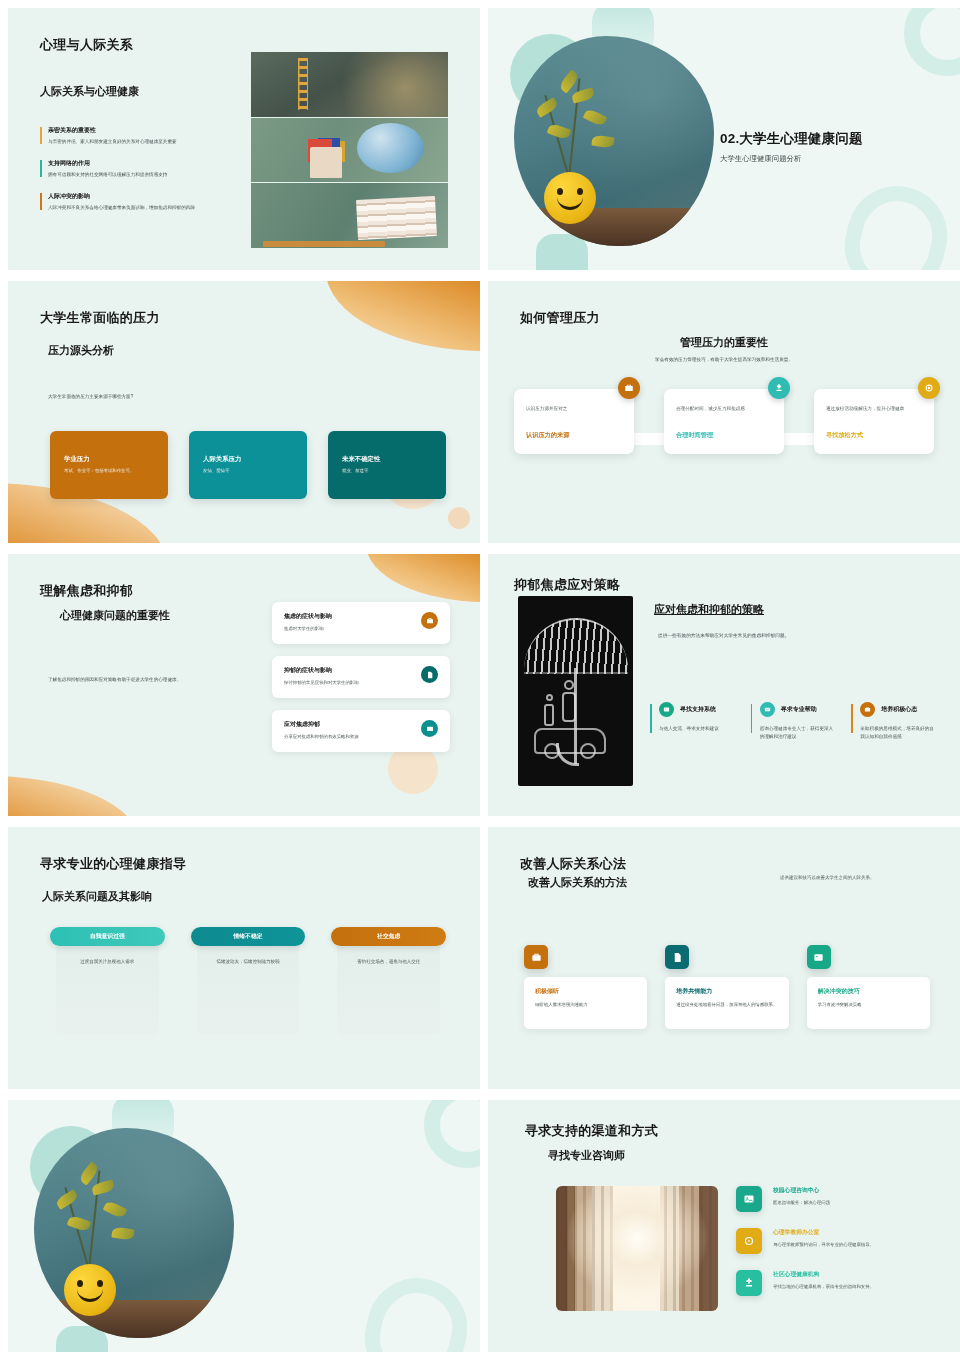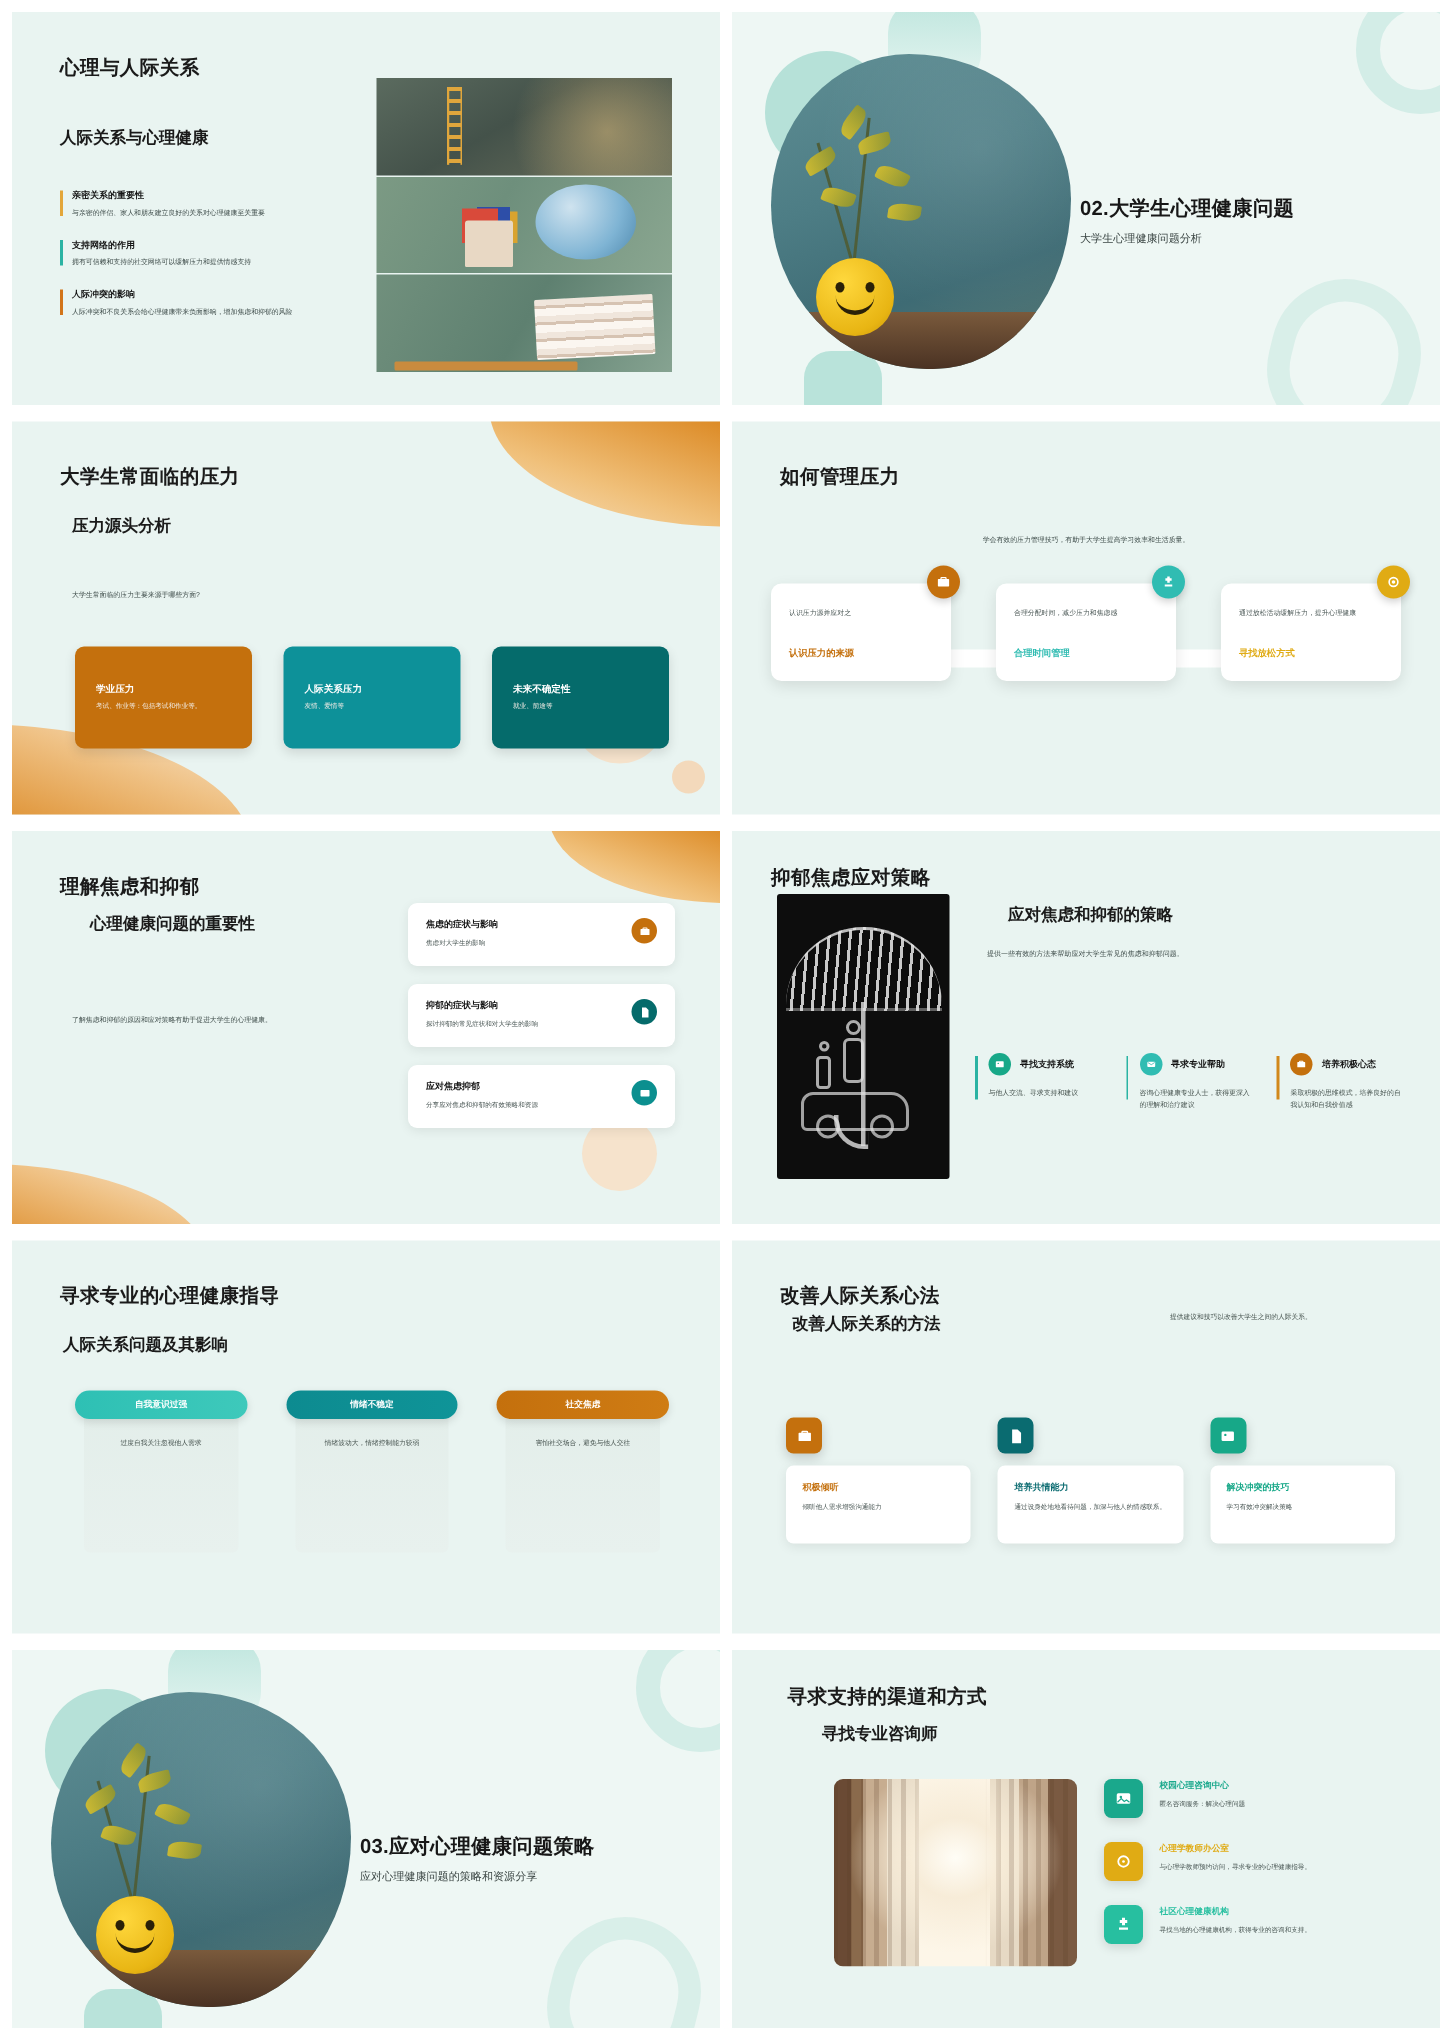--- a/index.html
+++ b/index.html
@@ -171,21 +171,21 @@
     background:rgba(225,225,225,.8); }
   .handle::after{ content:""; position:absolute; left:-18px; bottom:-2px; width:20px; height:20px;
     border:3px solid rgba(225,225,225,.8); border-top:none; border-right:none;
     border-radius:0 0 0 20px; }
   .fig { position:absolute; border:2px solid rgba(225,225,225,.75); border-radius:50%; }
   .car { position:absolute; left:16px; top:132px; width:72px; height:26px;
     border:2px solid rgba(225,225,225,.7); border-radius:8px 12px 4px 4px; }
   .car::before,.car::after{content:""; position:absolute; bottom:-7px; width:12px;height:12px;
     border:2px solid rgba(225,225,225,.7); border-radius:50%;}
   .car::before{left:8px;} .car::after{right:8px;}
-  .s6-sub { position:absolute; left:184px; top:48px; }
+  .s6-sub { position:absolute; left:166px; top:48px;text-decoration:underline; }
   .s6-desc { position:absolute; left:170px; top:78px; width:250px; font-size:4.7px; color:#3f4d4b; }
   .s6-cols { position:absolute; left:162px; right:22px; top:148px; display:flex; gap:14px; }
   .s6-col { flex:1; padding-left:9px; position:relative; }
   .s6-col::before{content:""; position:absolute; left:0; top:2px; bottom:8px; width:1.6px; }
   .s6-col.a::before{background:#2bb3a3;} .s6-col.b::before{background:#2bb3a3;}
   .s6-col.c::before{background:#d2881a;}
   .s6-head { display:flex; align-items:center; gap:6px; margin-bottom:8px; }
   .s6-ic { width:15px; height:15px; border-radius:50%; color:#fff;
     display:flex; align-items:center; justify-content:center; flex:0 0 15px; }
   .s6-head span { font-size:6px; font-weight:bold; color:#141414; }
@@ -321,20 +321,21 @@
       </div>
       <div class="s3-card c-dteal">
         <h4>未来不确定性</h4>
         <p>就业、前途等</p>
       </div>
     </div>
   </div>
 
   <div class="slide">
     <div class="s1-head stitle">如何管理压力</div>
+    <div class="s4-sub ssub">管理压力的重要性</div>
     <div class="s4-desc">学会有效的压力管理技巧，有助于大学生提高学习效率和生活质量。</div>
     <div class="s4-connect"></div>
     <div class="s4-row">
       <div class="s4-card">
         <div class="s4-badge bg-orange">
           <svg width="10" height="10" viewBox="0 0 24 24" fill="#fff">
               <path d="M9 4h6a2 2 0 0 1 2 2v1h3a1 1 0 0 1 1 1v10a1 1 0 0 1-1 1H4a1 1 0 0 1-1-1V8a1 1 0 0 1 1-1h3V6a2 2 0 0 1 2-2zm0 3h6V6H9v1z"></path>
             </svg>
         </div>
         <div class="top">认识压力源并应对之</div>
@@ -535,24 +536,20 @@
       <div class="leaf" style="left:58px;top:54px;transform:rotate(-14deg);"></div>
       <div class="leaf" style="left:70px;top:76px;transform:rotate(26deg);"></div>
       <div class="leaf" style="left:44px;top:40px;transform:rotate(-52deg);"></div>
       <div class="leaf" style="left:78px;top:100px;transform:rotate(8deg);"></div>
       <div class="pot">
         <div class="eye l"></div>
         <div class="eye r"></div>
         <div class="smile"></div>
       </div>
     </div>
-    <div class="ts-text">
-      <h2>03.应对心理健康问题策略</h2>
-      <p>应对心理健康问题的策略和资源分享</p>
-    </div>
   </div>
 
   <div class="slide">
     <div class="s1-head stitle" style="left:37px;top:22px;">寻求支持的渠道和方式</div>
     <div class="s10-sub ssub">寻找专业咨询师</div>
     <div class="s10-img"></div>
     <div class="s10-list">
       <div class="s10-item">
         <div class="s10-ic bg-g1">
           <svg width="12" height="12" viewBox="0 0 24 24" fill="#fff">

